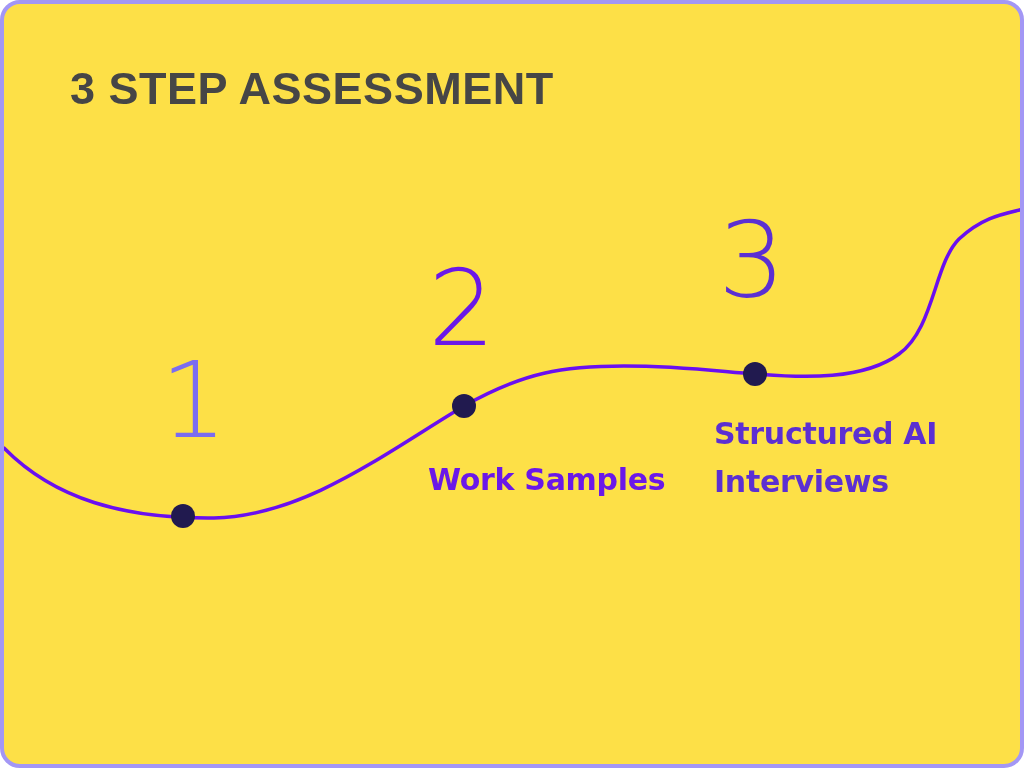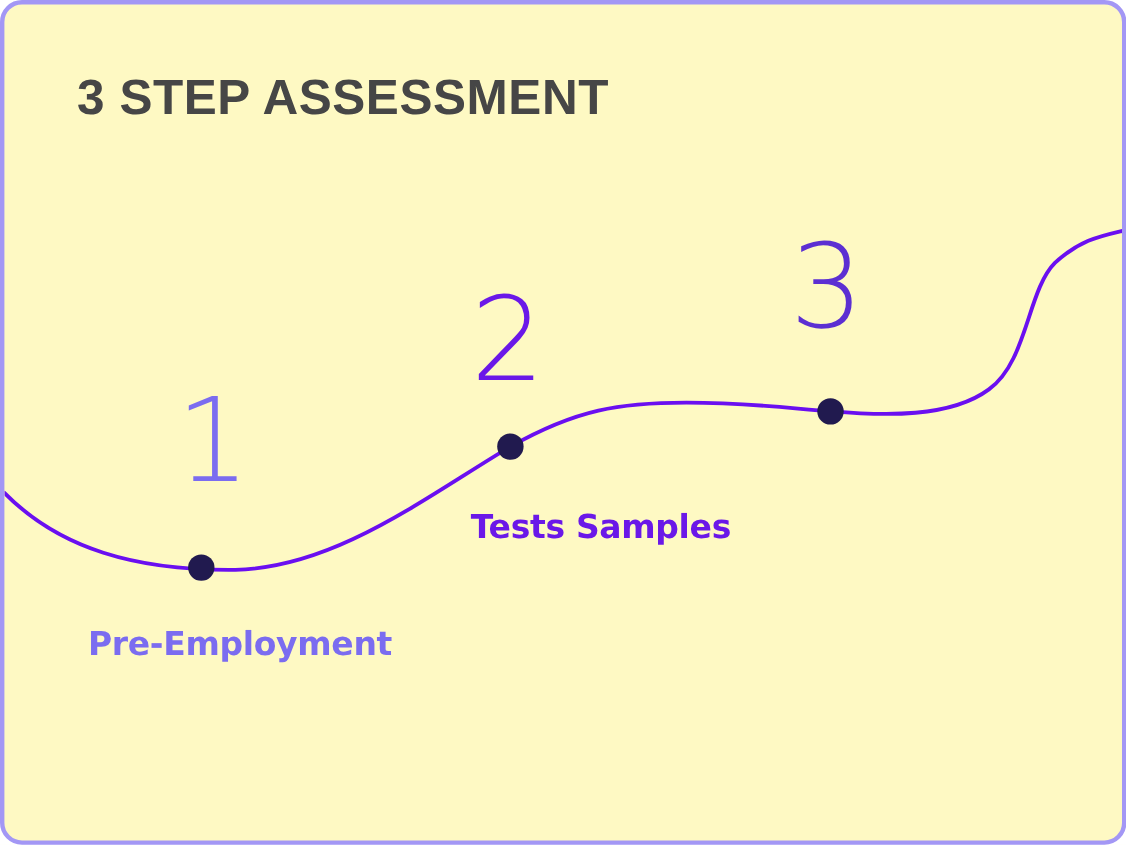--- a/index.html
+++ b/index.html
@@ -12,21 +12,21 @@
     }
     .card {
       position: absolute;
       left: 0;
       top: 0;
       width: 1024px;
       height: 768px;
       box-sizing: border-box;
       border: 4px solid #a397f5;
       border-radius: 20px;
-      background: #fef9c3;
+      background: #fde047;
       overflow: hidden;
     }
     .title {
       position: absolute;
       left: 66px;
       top: 62px;
       margin: 0;
       font-family: "Liberation Sans", sans-serif;
       font-weight: 700;
       font-size: 45px;
@@ -76,21 +76,24 @@
     <circle cx="179" cy="512" r="12" fill="#211a4f"></circle>
     <circle cx="460" cy="402" r="12" fill="#211a4f"></circle>
     <circle cx="751" cy="370" r="12" fill="#211a4f"></circle>
   </svg>
 
   <div class="num n1" style="color:#7b6cf0;">1</div>
   <div class="num n2" style="color:#6a18e8;">2</div>
   <div class="num n3" style="color:#5c2fd2;">3</div>
 
   <div class="label l1" style="color:#7b6cf0;">
-    <span>Pre-Employment</span>
   </div>
 
   <div class="label l2" style="color:#6a18e8;">
-    <span>Tests Samples</span>
+    <span>Work Samples</span>
   </div>
 
+  <div class="label l3" style="color:#5c2fd2;">
+    <span>Structured AI</span>
+    <span>Interviews</span>
+  </div>
 
 </div>
 
 </body></html>

